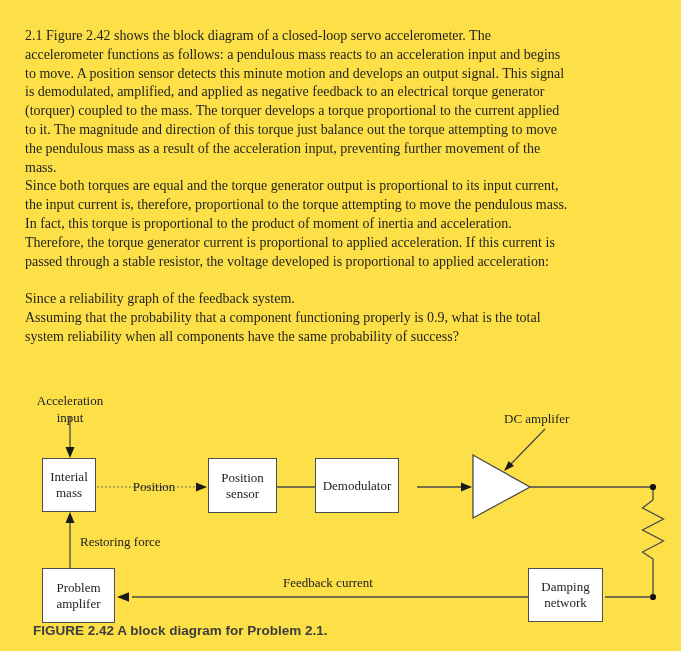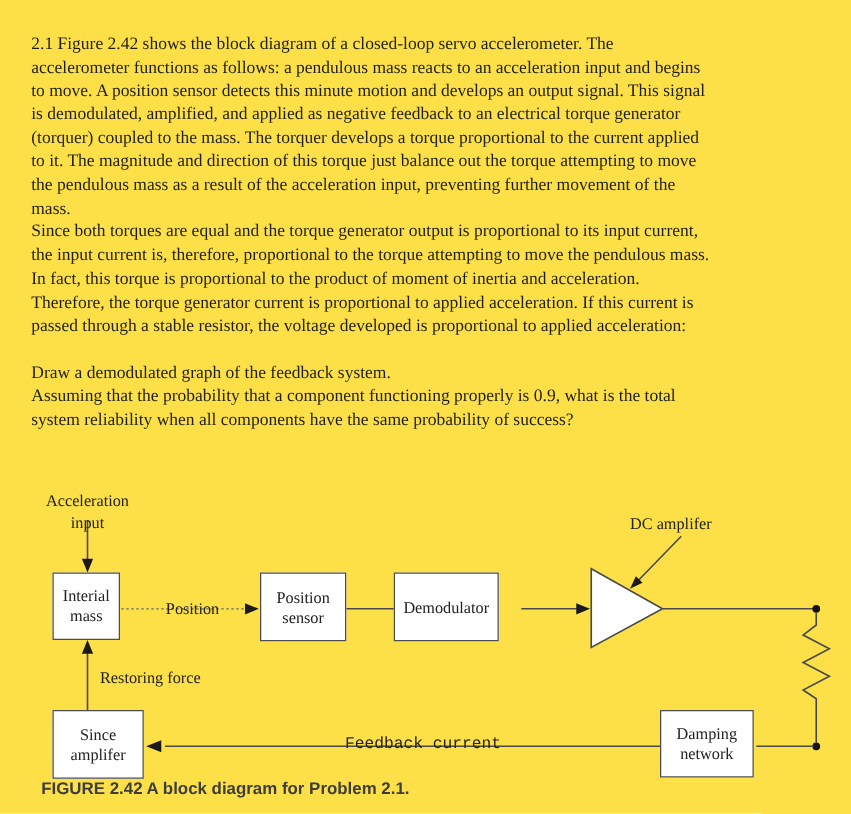--- a/index.html
+++ b/index.html
@@ -95,21 +95,21 @@
     <div>the pendulous mass as a result of the acceleration input, preventing further movement of the</div>
     <div>mass.</div>
     <div>Since both torques are equal and the torque generator output is proportional to its input current,</div>
     <div>the input current is, therefore, proportional to the torque attempting to move the pendulous mass.</div>
     <div>In fact, this torque is proportional to the product of moment of inertia and acceleration.</div>
     <div>Therefore, the torque generator current is proportional to applied acceleration. If this current is</div>
     <div>passed through a stable resistor, the voltage developed is proportional to applied acceleration:</div>
   </div>
 
   <div class="body-text questions">
-    <div>Draw a demodulated graph of the feedback system.</div>
+    <div>Since a reliability graph of the feedback system.</div>
     <div>Assuming that the probability that a component functioning properly is 0.9, what is the total</div>
     <div>system reliability when all components have the same probability of success?</div>
   </div>
 
   <div class="diagram">
 
     <svg class="connectors" viewBox="0 0 681 273" width="681" height="273">
 
       <line x1="70" y1="38" x2="70" y2="70"></line>
       <polygon class="head" points="70,80 65.5,69 74.5,69"></polygon>
@@ -143,38 +143,38 @@
       <polygon class="head" points="70,134 65.5,145 74.5,145"></polygon>
     </svg>
 
     <div class="dlabel center" style="left:18px; top:2px; width:104px;">
       <div>Acceleration</div>
       <div>input</div>
     </div>
     <div class="dlabel center" style="left:118px; top:88px; width:72px;">Position</div>
     <div class="dlabel" style="left:504px; top:32px;">DC amplifer</div>
     <div class="dlabel" style="left:80px; top:155px;">Restoring force</div>
-    <div class="dlabel center" style="left:276px; top:196px; width:104px;font-family:Liberation Mono, monospace;">Feedback current</div>
+    <div class="dlabel center" style="left:276px; top:184px; width:104px;">Feedback current</div>
 
     <div class="box" style="left:42px; top:80px; width:54px; height:54px;">
       <div>Interial</div>
       <div>mass</div>
     </div>
     <div class="box" style="left:208px; top:80px; width:69px; height:55px;">
       <div>Position</div>
       <div>sensor</div>
     </div>
     <div class="box" style="left:315px; top:80px; width:84px; height:55px;">
       <div>Demodulator</div>
     </div>
     <div class="box" style="left:528px; top:190px; width:75px; height:54px;">
       <div>Damping</div>
       <div>network</div>
     </div>
     <div class="box" style="left:42px; top:190px; width:73px; height:55px;">
-      <div>Since</div>
+      <div>Problem</div>
       <div>amplifer</div>
     </div>
 
     <div class="caption">FIGURE 2.42 A block diagram for Problem 2.1.</div>
   </div>
 
 </div>
 
 </body></html>

